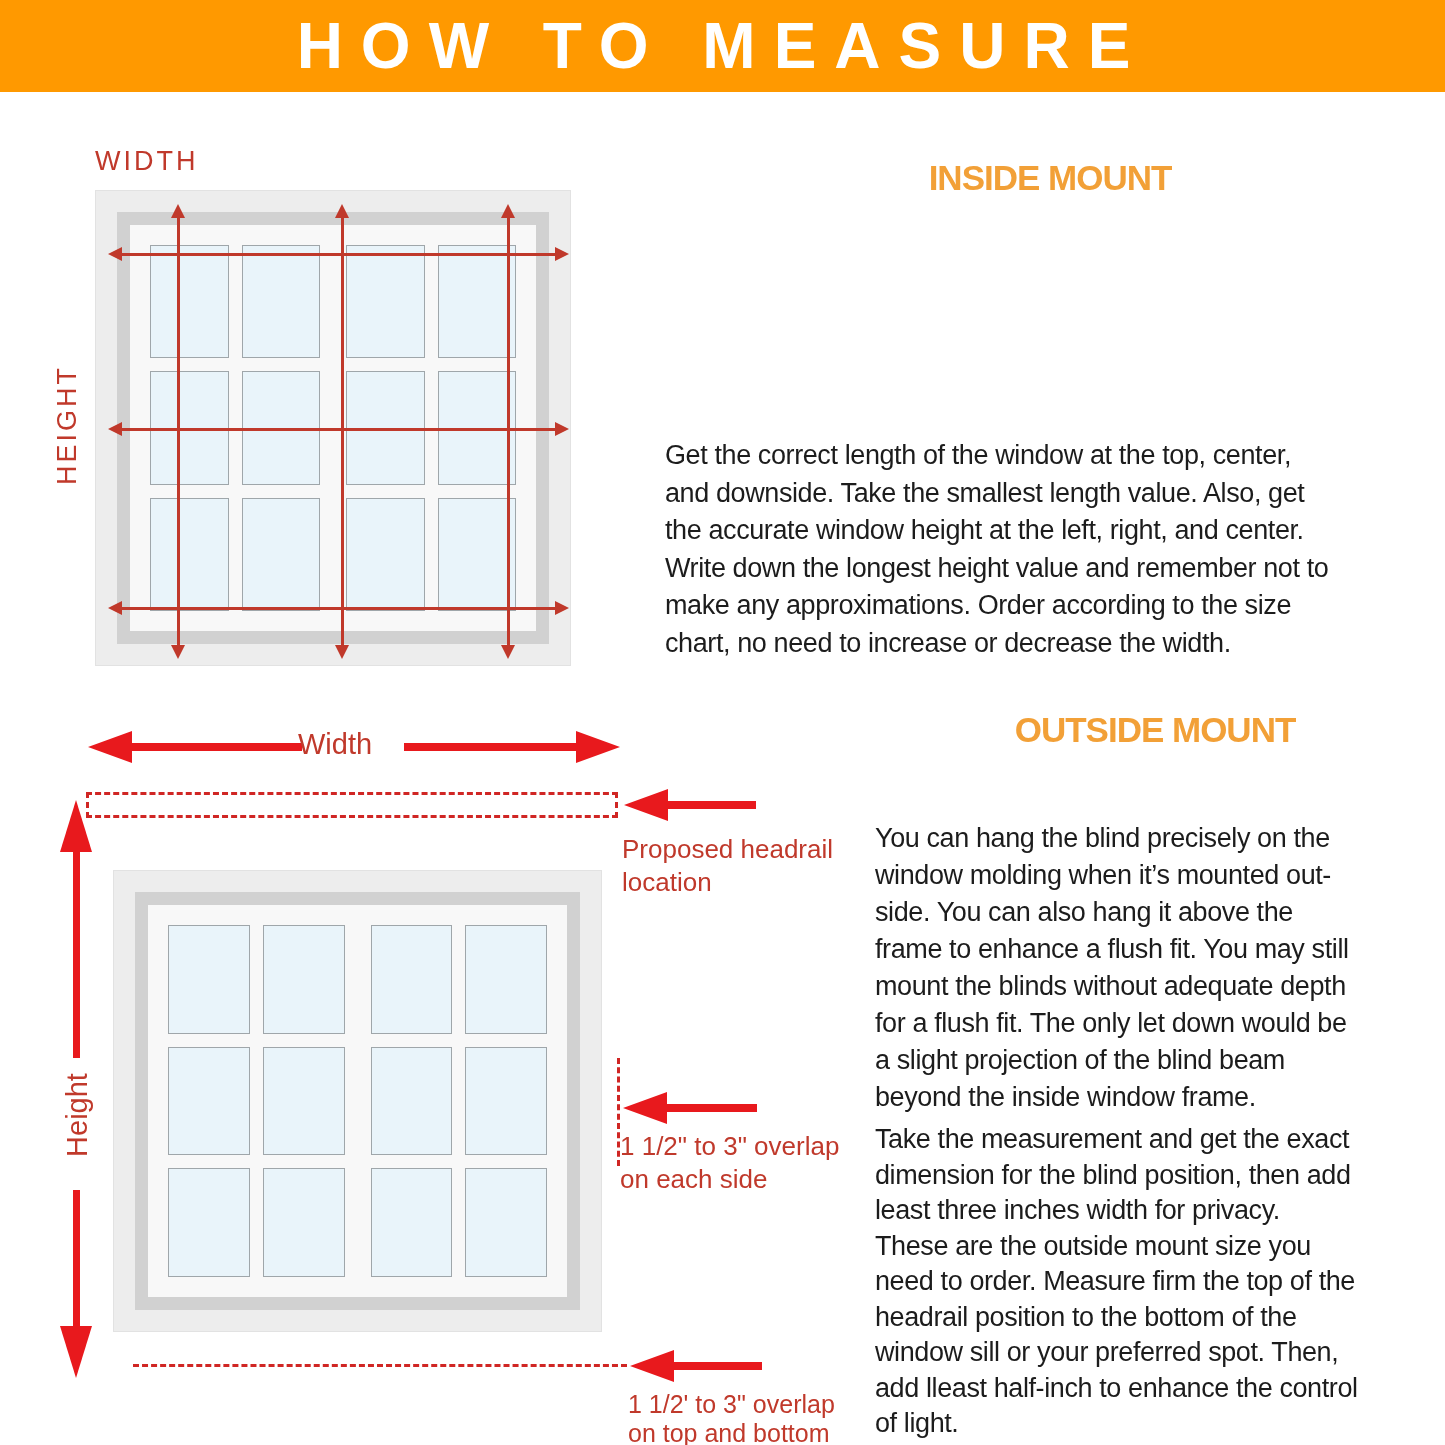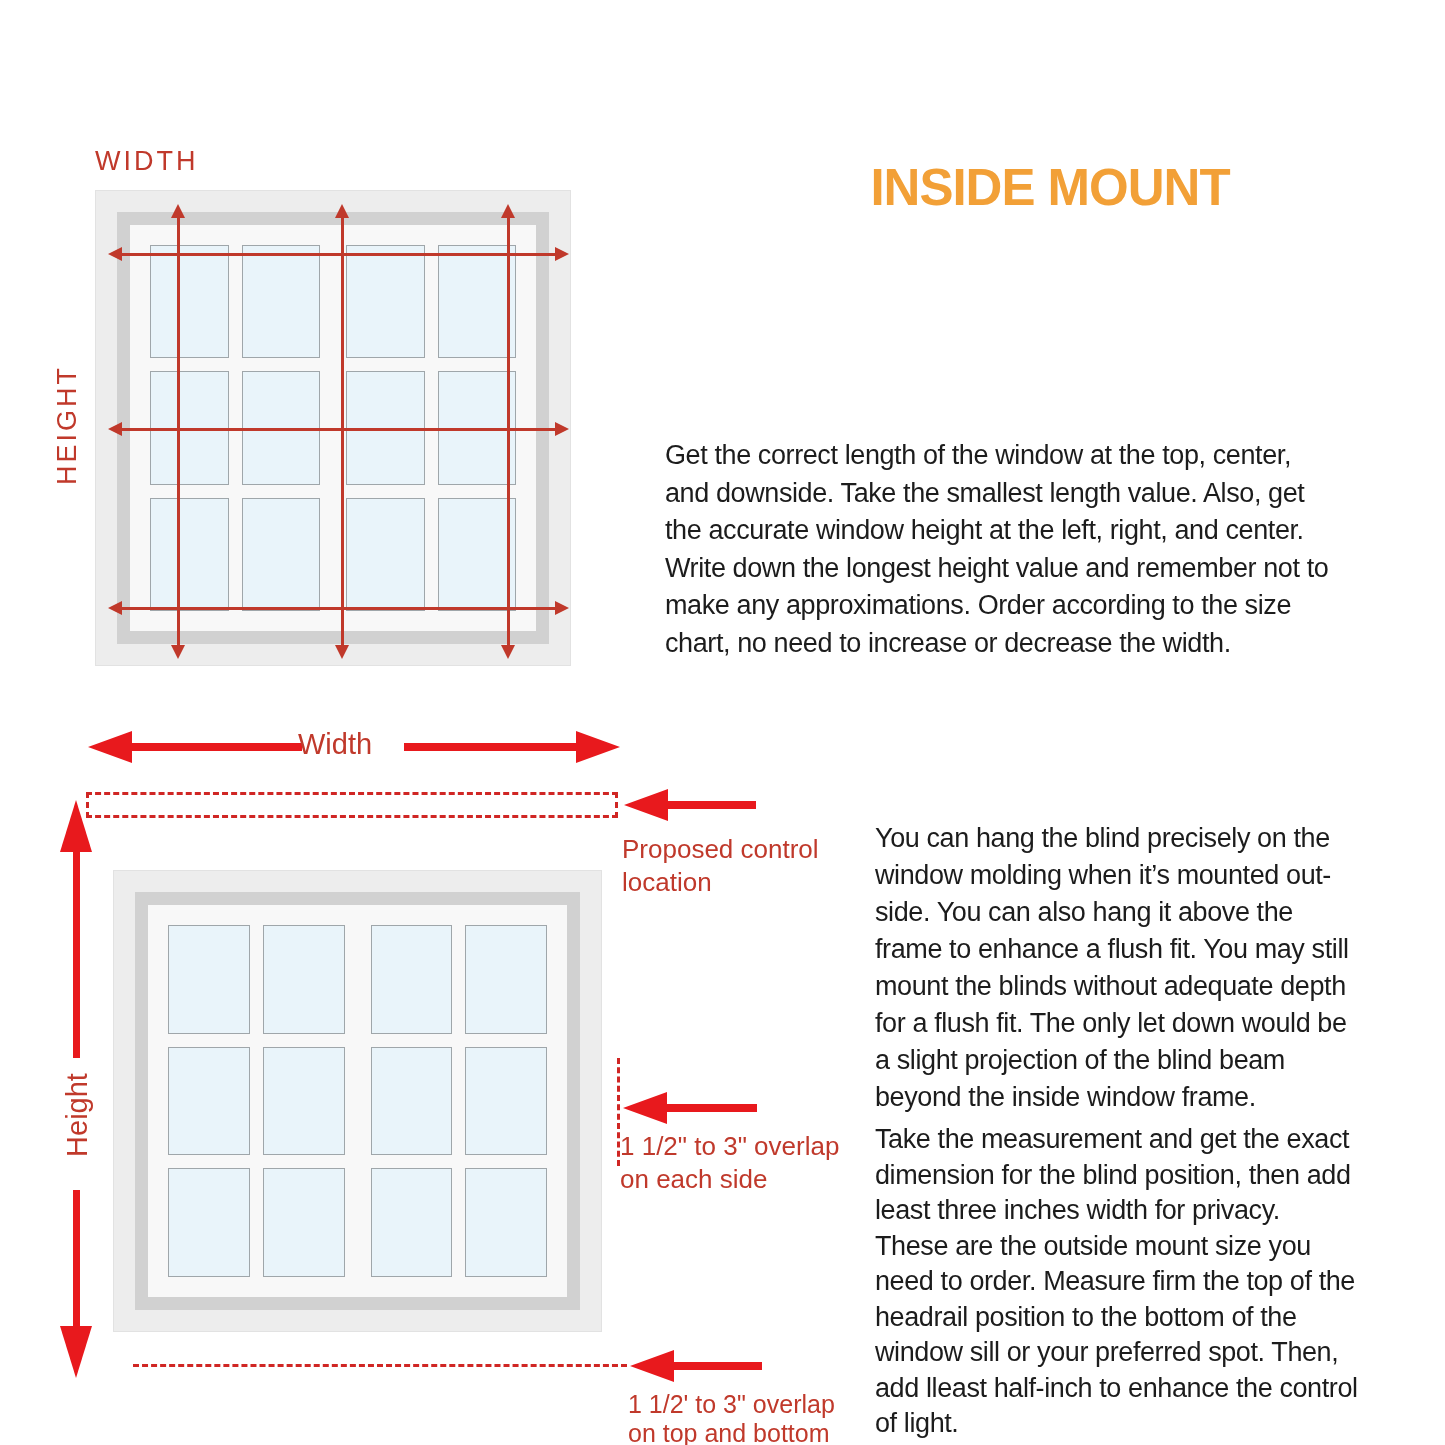--- a/index.html
+++ b/index.html
@@ -5,21 +5,21 @@
   html,body{margin:0;padding:0;background:#ffffff;}
   #page{position:relative;width:1445px;height:1445px;background:#ffffff;overflow:hidden;
         font-family:"Liberation Sans", sans-serif;}
 
   
   .banner{position:absolute;left:0;top:0;width:1445px;height:92px;background:#FF9900;}
   .banner h1{margin:0;text-align:center;line-height:92px;font-size:64px;font-weight:700;
              color:#ffffff;letter-spacing:18px;}
 
   
-  .mount-title{position:absolute;text-align:center;font-size:51px;font-weight:700;
+  .mount-title{position:absolute;text-align:center;font-size:35px;font-weight:700;
                color:#F2A037;letter-spacing:-1px;white-space:nowrap;}
   .body-text{position:absolute;color:#1c1c1c;font-size:27px;letter-spacing:-0.4px;
              white-space:pre-line;line-height:37.5px;}
 
   
   .window{position:absolute;background:#ededed;border:1px solid #e2e2e2;box-sizing:border-box;}
   .ring2{position:absolute;inset:21px;background:#d1d1d1;}
   .ring3{position:absolute;inset:34px;background:#f8f8f8;}
   .glazing{position:absolute;inset:54px;display:flex;gap:26px;}
   .sash{flex:1;display:grid;grid-template-columns:1fr 1fr;grid-template-rows:1fr 1fr 1fr;gap:13px;}
@@ -50,20 +50,23 @@
   .dash-box{position:absolute;border:3px dashed #D02624;box-sizing:border-box;}
   .dash-h{position:absolute;border-top:3px dashed #D02624;height:0;}
   .dash-v{position:absolute;border-left:3px dashed #D02624;width:0;}
   .caps{letter-spacing:3px;font-size:27px;}
 </style>
 </head>
 <body>
 
 <div id="page">
 
+  <div class="banner">
+    <h1>HOW TO MEASURE</h1>
+  </div>
 
   <div class="dim-label caps" style="left:95px;top:146px;width:476px;">WIDTH</div>
 
   <div class="dim-label caps rot" style="left:-23px;top:410px;width:180px;height:30px;line-height:30px;">HEIGHT</div>
 
   <div class="window" style="left:95px;top:190px;width:476px;height:476px;">
     <div class="ring2"></div>
     <div class="ring3"></div>
     <div class="glazing">
       <div class="sash">
@@ -124,21 +127,21 @@
     <div class="dim-label" style="left:298px;top:728px;width:104px;font-size:29px;">Width</div>
     <div class="thick" style="left:404px;top:743px;width:172px;"></div>
     <i class="tr" style="left:576px;top:731px;"></i>
   </div>
 
   <div class="dash-box" style="left:86px;top:792px;width:532px;height:26px;"></div>
   <div>
     <i class="tl" style="left:624px;top:789px;"></i>
     <div class="thick" style="left:666px;top:801px;width:90px;"></div>
   </div>
-  <div class="red-label" style="left:622px;top:833px;">Proposed control
+  <div class="red-label" style="left:622px;top:833px;">Proposed headrail
 location</div>
 
   <div>
     <i class="tu" style="left:60px;top:800px;"></i>
     <div class="vthick" style="left:73px;top:848px;height:210px;"></div>
     <div class="dim-label rot" style="left:-8px;top:1100px;width:170px;height:30px;line-height:30px;font-size:29px;">Height</div>
     <div class="vthick" style="left:73px;top:1190px;height:136px;"></div>
     <i class="td" style="left:60px;top:1326px;"></i>
   </div>
 
@@ -174,20 +177,21 @@
 on each side</div>
 
   <div class="dash-h" style="left:133px;top:1364px;width:494px;"></div>
   <div>
     <i class="tl" style="left:630px;top:1350px;"></i>
     <div class="thick" style="left:672px;top:1362px;width:90px;"></div>
   </div>
   <div class="red-label" style="left:628px;top:1390px;font-size:25px;line-height:29px;">1 1/2' to 3" overlap
 on top and bottom</div>
 
+  <div class="mount-title" style="left:875px;top:710px;width:560px;">OUTSIDE MOUNT</div>
   <div class="body-text" style="left:875px;top:820px;width:560px;line-height:37px;">You can hang the blind precisely on the
 window molding when it’s mounted out-
 side. You can also hang it above the
 frame to enhance a flush fit. You may still
 mount the blinds without adequate depth
 for a flush fit. The only let down would be
 a slight projection of the blind beam
 beyond the inside window frame.</div>
   <div class="body-text" style="left:875px;top:1122px;width:560px;line-height:35.5px;">Take the measurement and get the exact
 dimension for the blind position, then add

